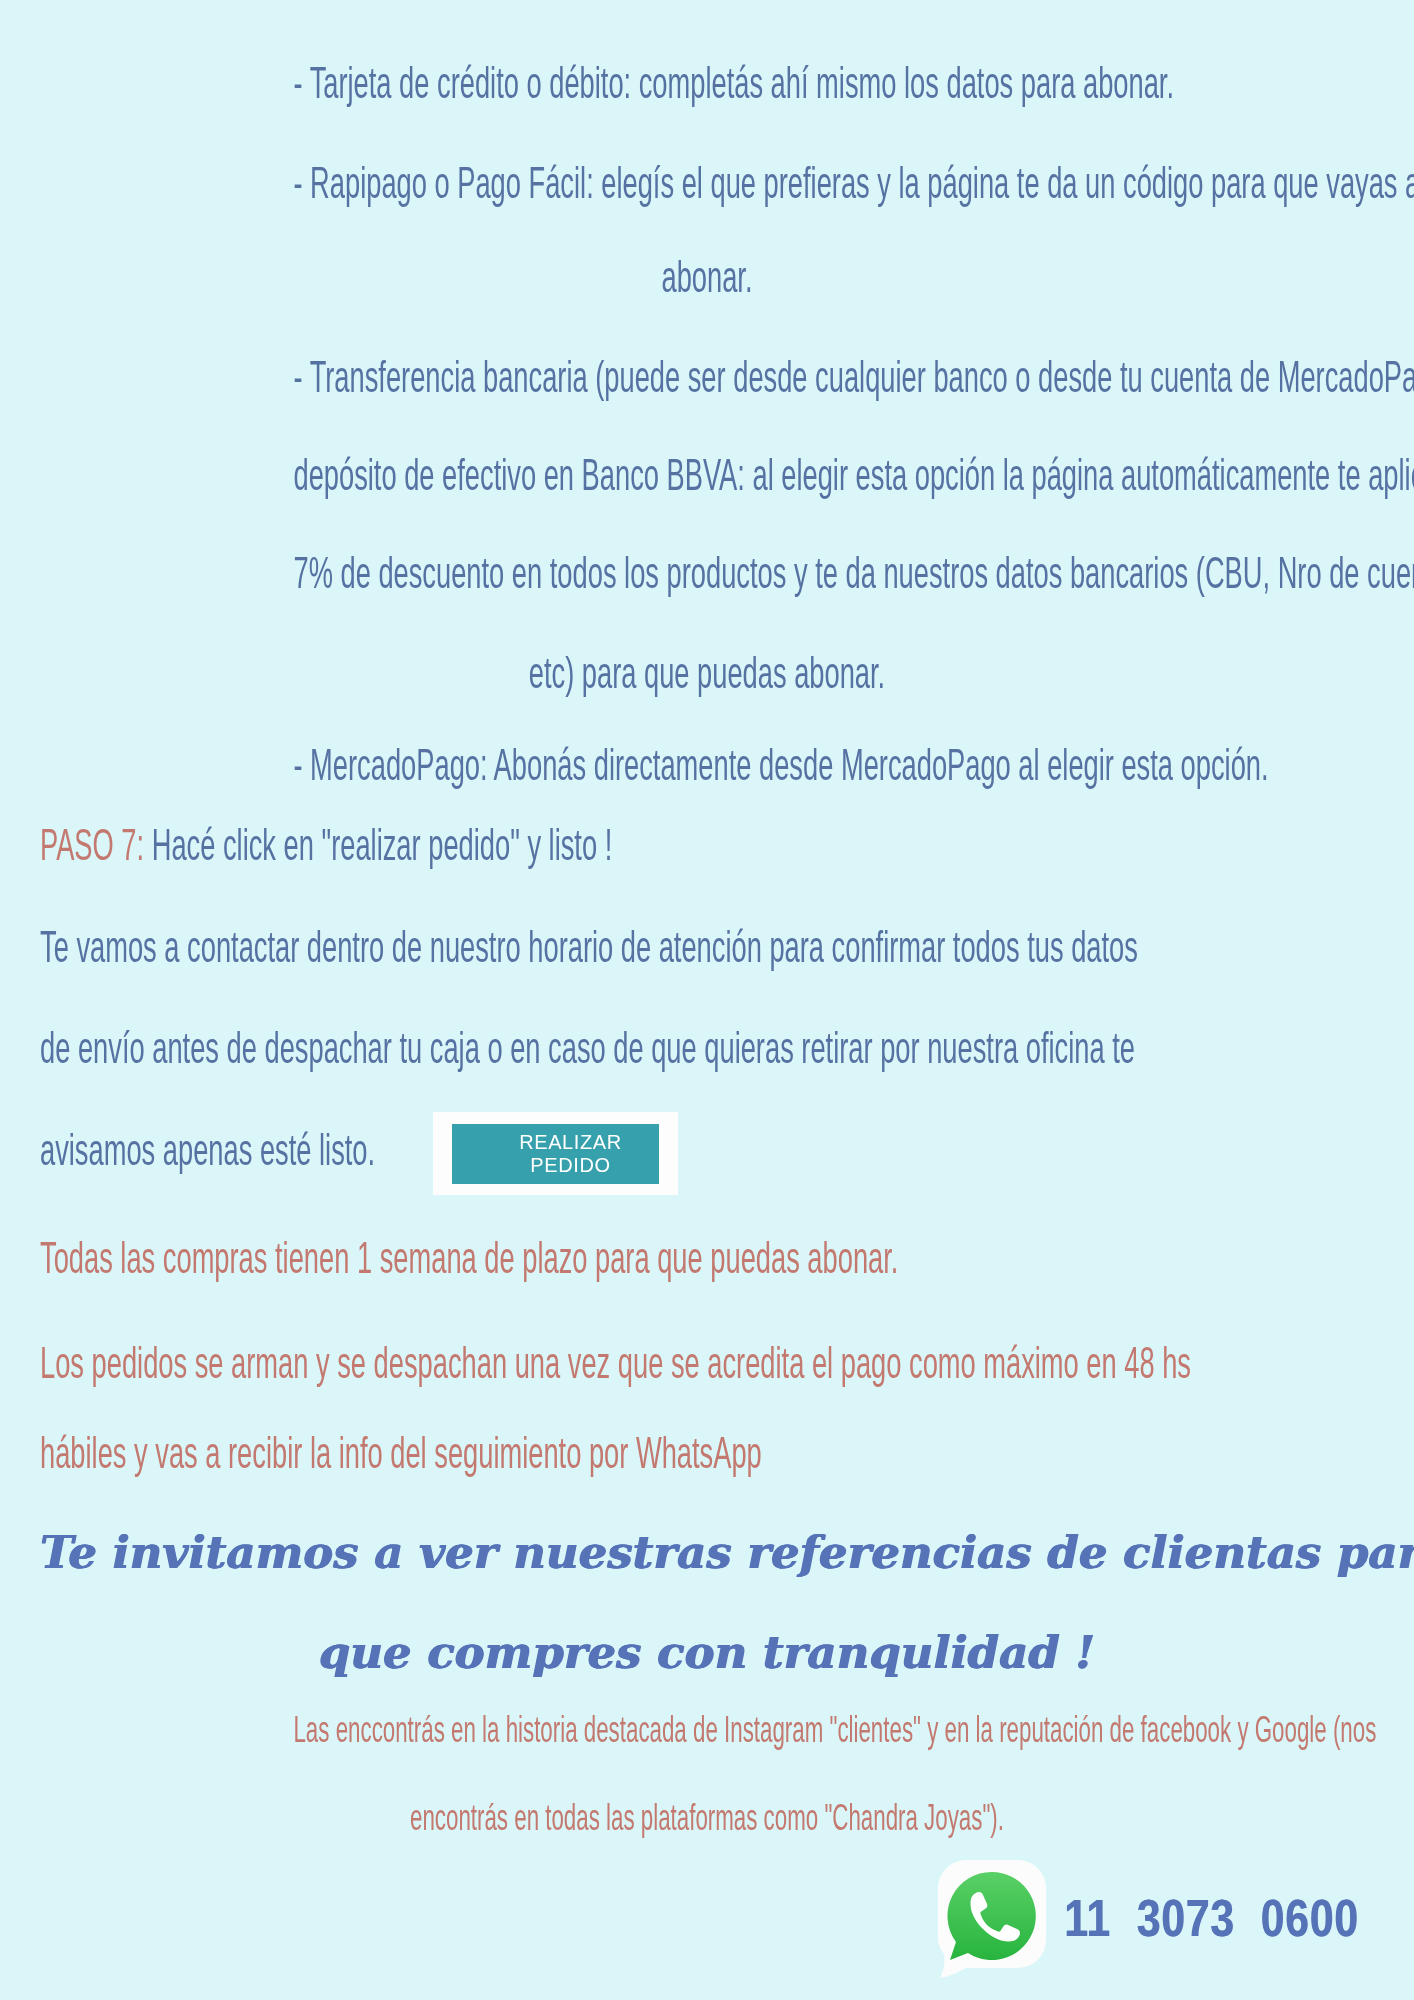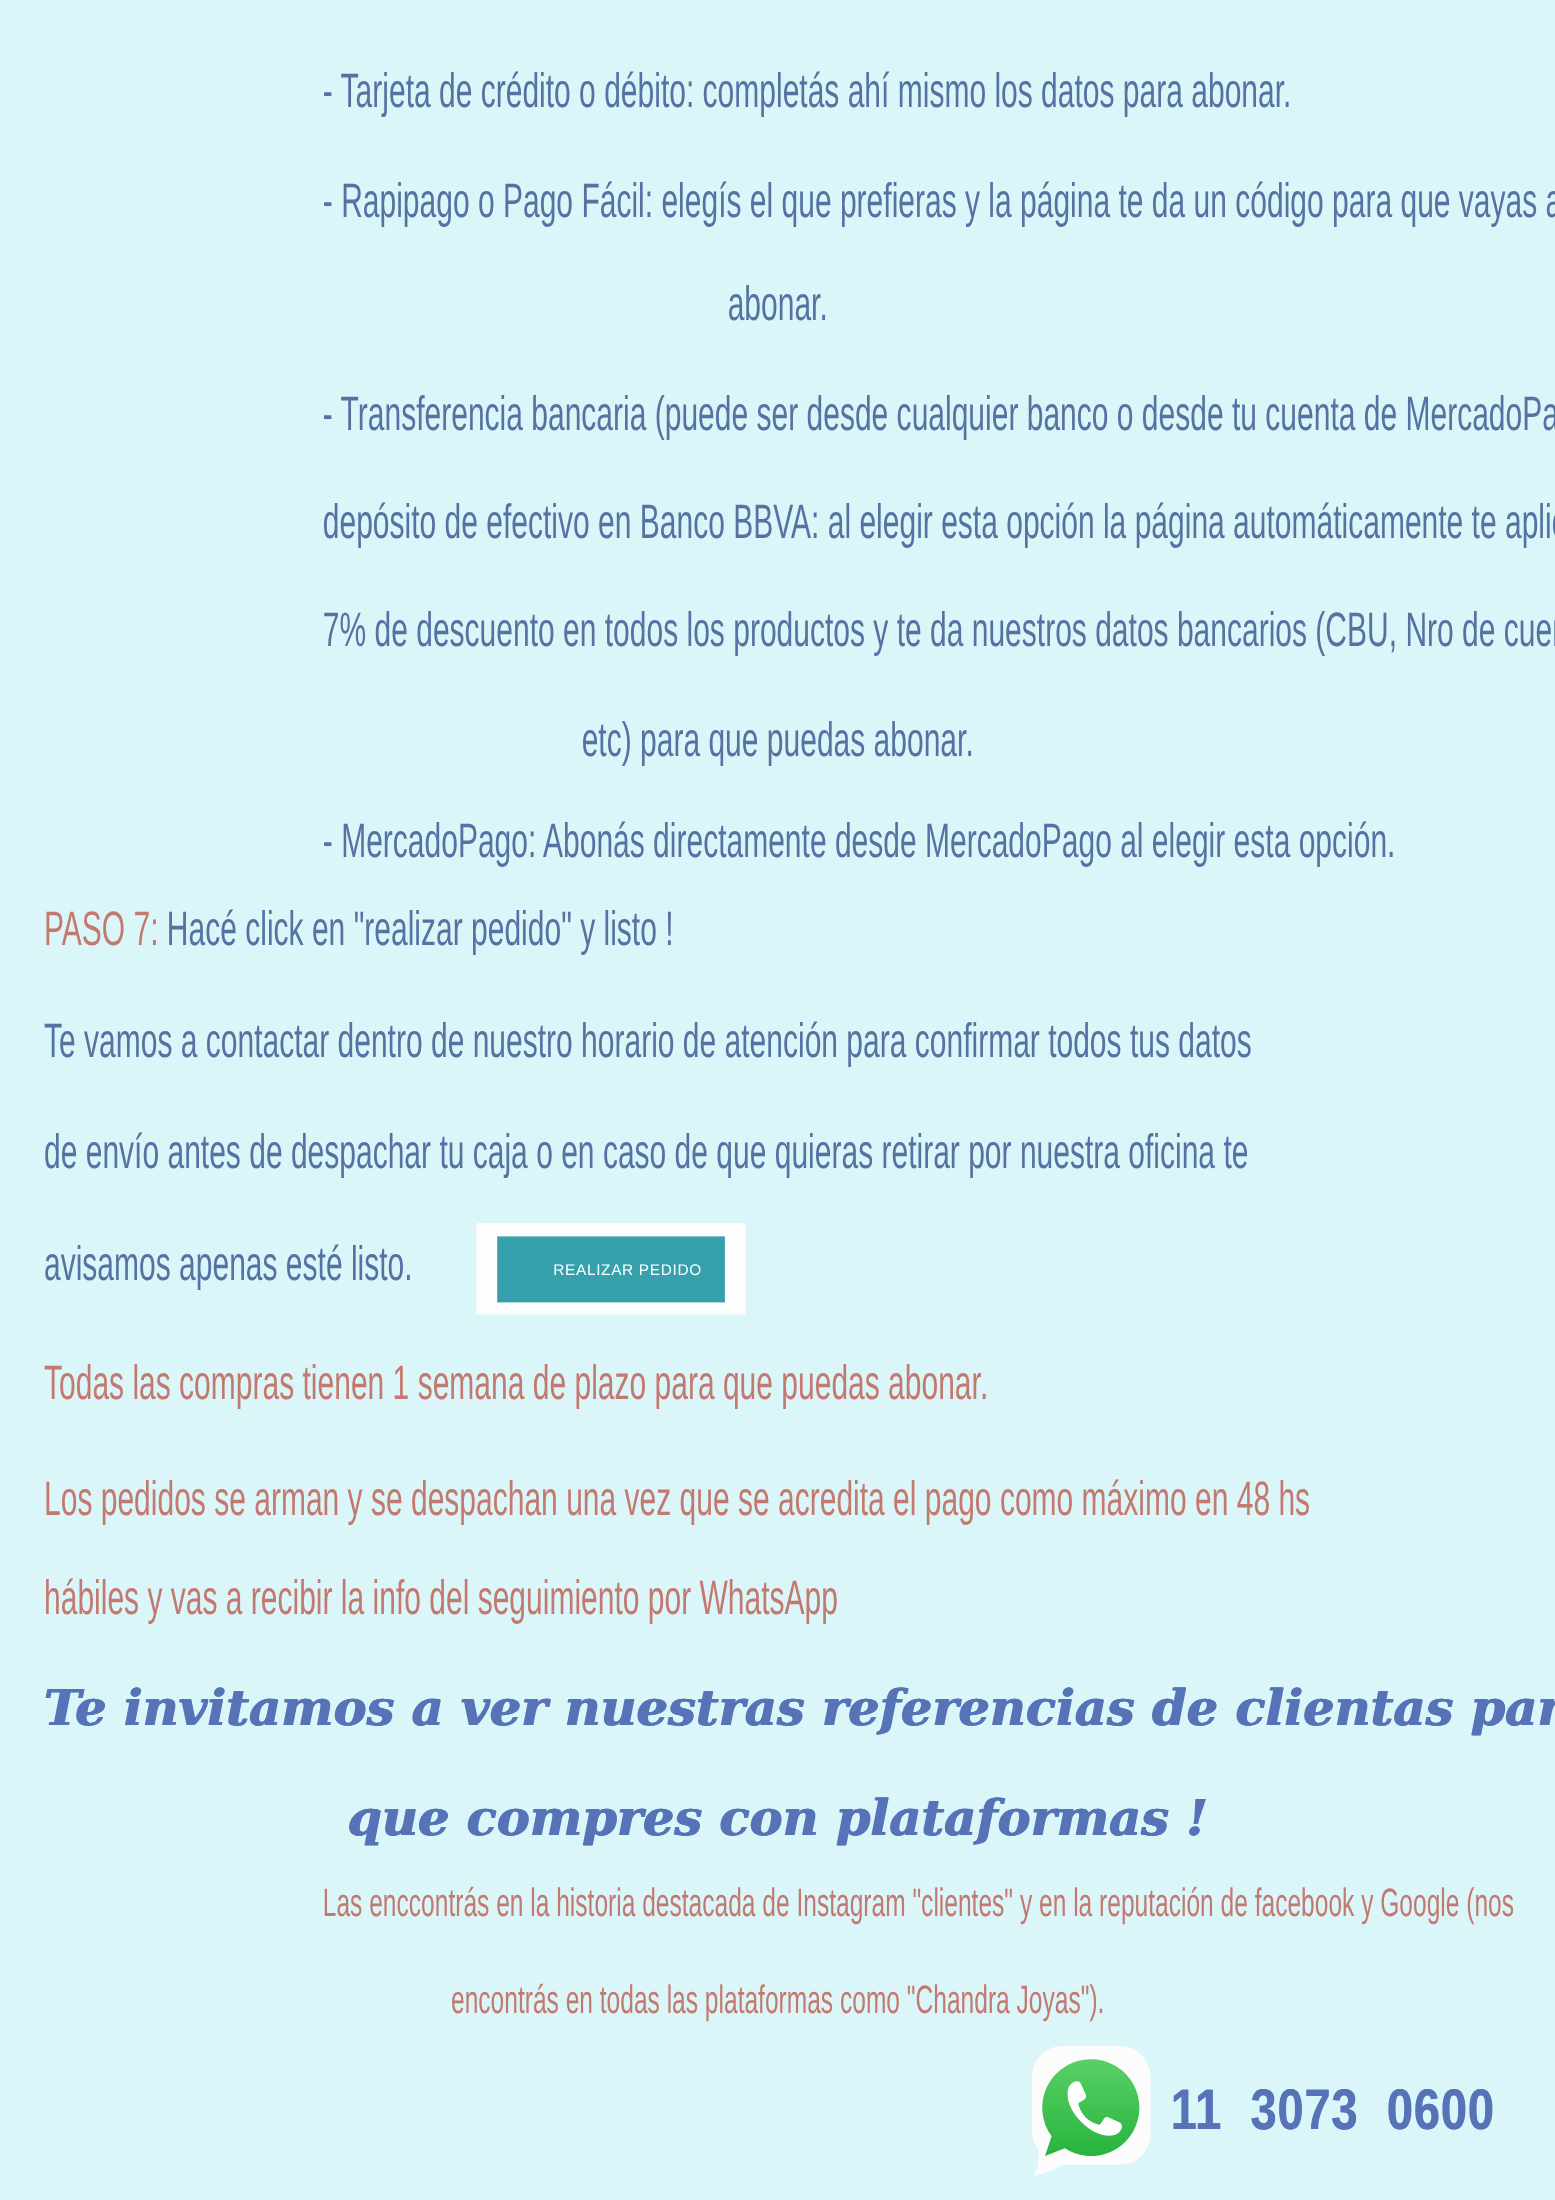--- a/index.html
+++ b/index.html
@@ -57,21 +57,21 @@
     align-items: center;
     justify-content: center;
   }
   .order-button {
     width: 207px;
     height: 60px;
     background: #36a0ac;
     color: #ffffff;
     border: none;
     font-family: "Liberation Sans", sans-serif;
-    font-size: 14px;
+    font-size: 20px;
     letter-spacing: 0.6px;
     cursor: pointer;
     padding-left: 36px;
   }
 
   
   .wa-icon {
     position: absolute;
     left: 936px;
     top: 1858px;
@@ -118,21 +118,21 @@
 
   <div class="button-wrap">
     <button class="order-button">REALIZAR PEDIDO</button>
   </div>
 
   <div class="line left coral" style="top:1232px">Todas las compras tienen 1 semana de plazo para que puedas abonar.</div>
   <div class="line left coral" style="top:1337px">Los pedidos se arman y se despachan una vez que se acredita el pago como máximo en 48 hs</div>
   <div class="line left coral" style="top:1427px">hábiles y vas a recibir la info del seguimiento por WhatsApp</div>
 
   <div class="script" style="top:1525px">Te invitamos a ver nuestras referencias de clientas para</div>
-  <div class="script" style="top:1625px">que compres con plataformas !</div>
+  <div class="script" style="top:1625px">que compres con tranqulidad !</div>
 
   <div class="line small center coral" style="top:1708px">Las enccontrás en la historia destacada de Instagram "clientes" y en la reputación de facebook y Google (nos</div>
   <div class="line small center coral" style="top:1796px">encontrás en todas las plataformas como "Chandra Joyas").</div>
 
   <div class="wa-icon">
     <svg width="112" height="122" viewBox="0 0 112 122" xmlns="http://www.w3.org/2000/svg">
       <defs>
         <linearGradient id="wg" x1="0" y1="0" x2="0" y2="1">
           <stop offset="0" stop-color="#5ad066"></stop>
           <stop offset="1" stop-color="#27b43e"></stop>

